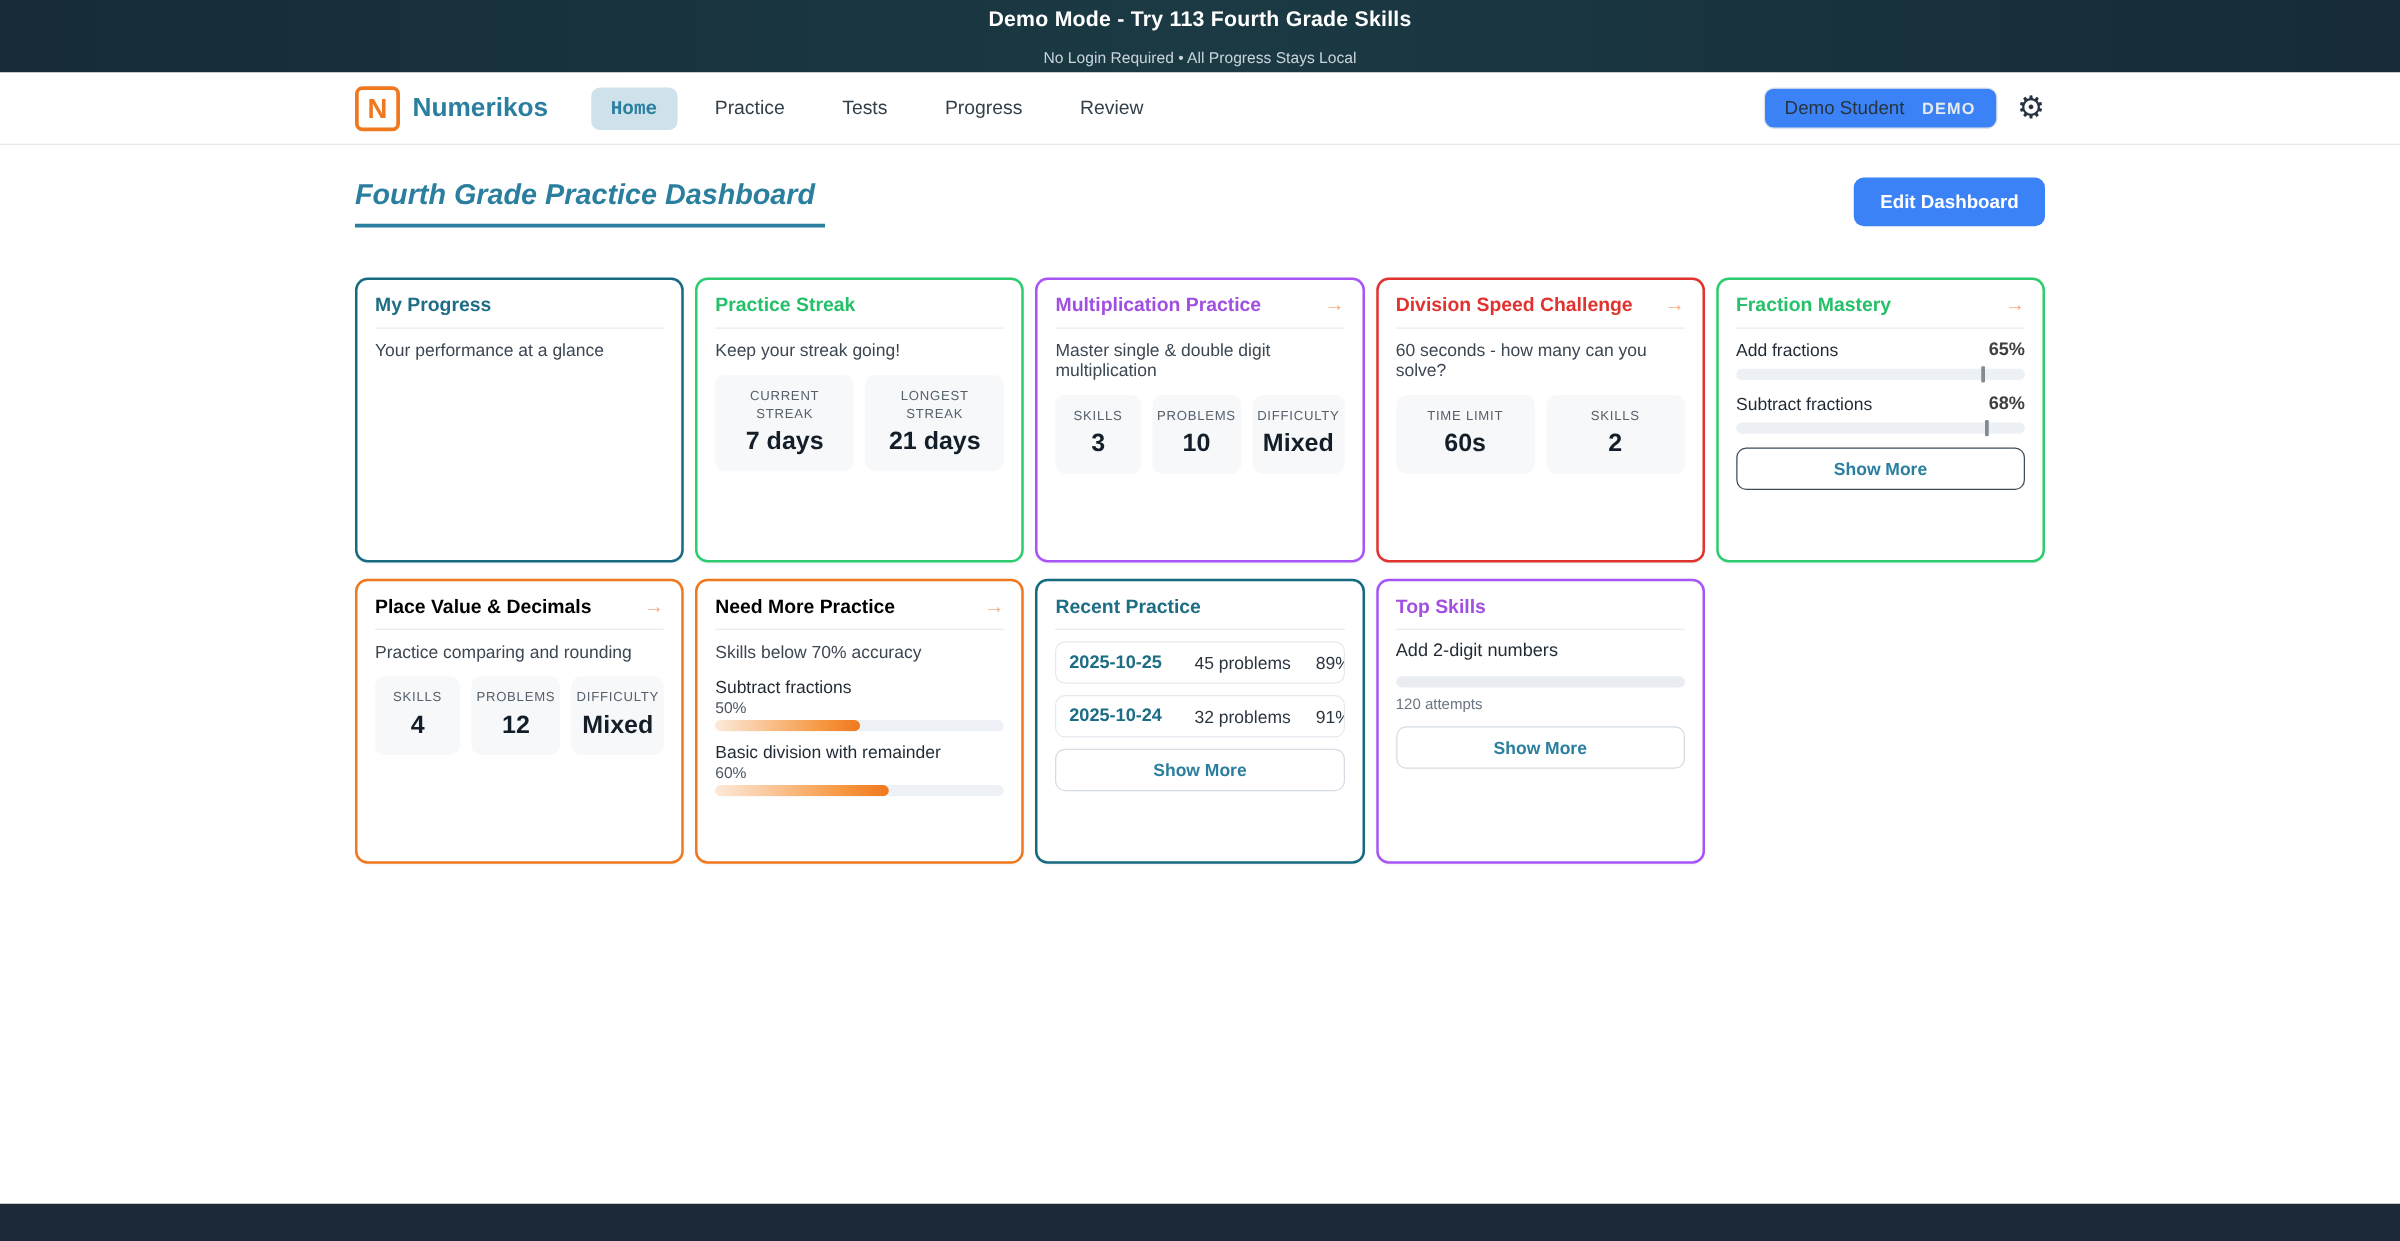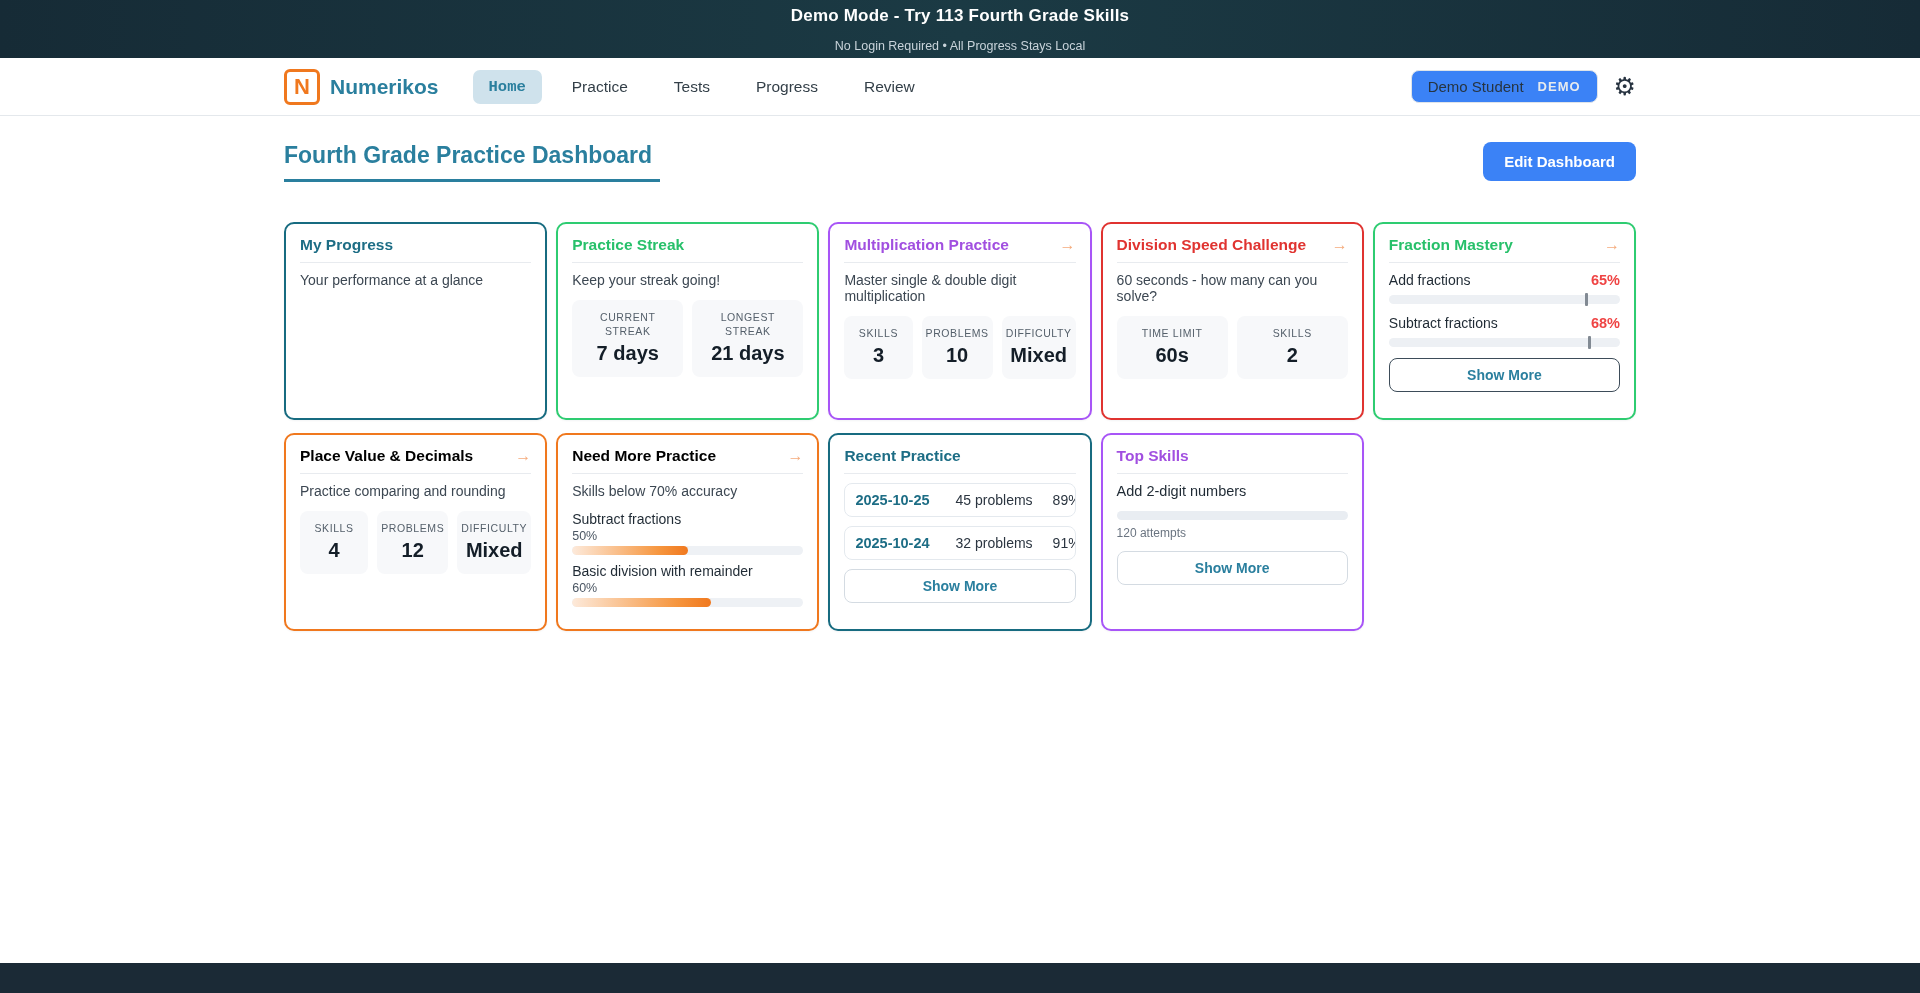--- a/index.html
+++ b/index.html
@@ -44,31 +44,31 @@
     padding:7px 16px; min-width:178px; cursor:pointer;
   }
   .student-name { font-size:15px; color:#273440; }
   .student-badge { font-size:13px; font-weight:bold; color:#e7ebee; letter-spacing:1px; margin-left:auto; }
   .gear { font-size:25px; color:#273340; margin-left:16px; cursor:pointer; line-height:1; }
   
   .main { width:1352px; margin:0 auto; padding-top:26px; }
   .page-head { display:flex; align-items:flex-start; justify-content:space-between; }
   .page-title {
     color:#2a7f9e; font-size:23px; font-weight:bold;
-    border-bottom:3px solid #2a7f9e; padding:0 8px 10px 0; display:inline-block;
+    border-bottom:3px solid #2a7f9e; padding:0 8px 10px 0; display:inline-block;font-style:italic;
   }
   .edit-btn {
     background:#3b82f6; color:#ffffff; border:none; border-radius:8px;
     font-size:15px; font-weight:bold; padding:11px 21px; cursor:pointer;
     font-family:"Liberation Sans", sans-serif;
   }
   
   .cards { display:grid; grid-template-columns:repeat(5,1fr); gap:13px 9px; margin-top:40px; }
   .card {
-    background:#ffffff; border-radius:10px; height:198px; padding:12px 14px;
+    background:#ffffff; border-radius:10px; height:228px; padding:12px 14px;
     overflow:hidden; position:relative; box-shadow:0 1px 2px rgba(20,40,60,.05);
   }
   .c-teal   { border:2px solid #176b80; }
   .c-green  { border:2px solid #2ecc71; }
   .c-purple { border:2px solid #a855f7; }
   .c-red    { border:2px solid #e03330; }
   .c-orange { border:2px solid #f0781e; }
   .card-head {
     display:flex; align-items:center; justify-content:space-between;
     border-bottom:1px solid #e8ebef; padding-bottom:8px; margin-bottom:9px;
@@ -87,21 +87,21 @@
     text-align:center;
   }
   .stat-label {
     font-size:10.5px; color:#55606b; letter-spacing:.6px; line-height:1.35;
     display:block; margin-bottom:4px;
   }
   .stat-value { font-size:20px; font-weight:bold; color:#141e28; }
   
   .fm-row { display:flex; justify-content:space-between; align-items:center; font-size:14px; margin:2px 0 7px; }
   .fm-name { color:#1f2a34; }
-  .fm-pct { font-weight:bold; color:#ef4444; font-size:14.5px; }
+  .fm-pct { font-weight:bold; color:#404040; font-size:14.5px; }
   .track {
     height:9px; background:#edf0f4; border-radius:5px; position:relative; margin-bottom:11px;
   }
   .marker {
     position:absolute; top:-2px; width:3px; height:13px; background:#828a93; border-radius:1px;
   }
   
   .nm-name { font-size:14px; color:#1f2a34; margin-top:2px; }
   .nm-pct { font-size:12.5px; color:#4b5663; margin:2px 0 3px; }
   .nm-track { height:9px; background:#eef1f5; border-radius:5px; overflow:hidden; margin-bottom:8px; }

